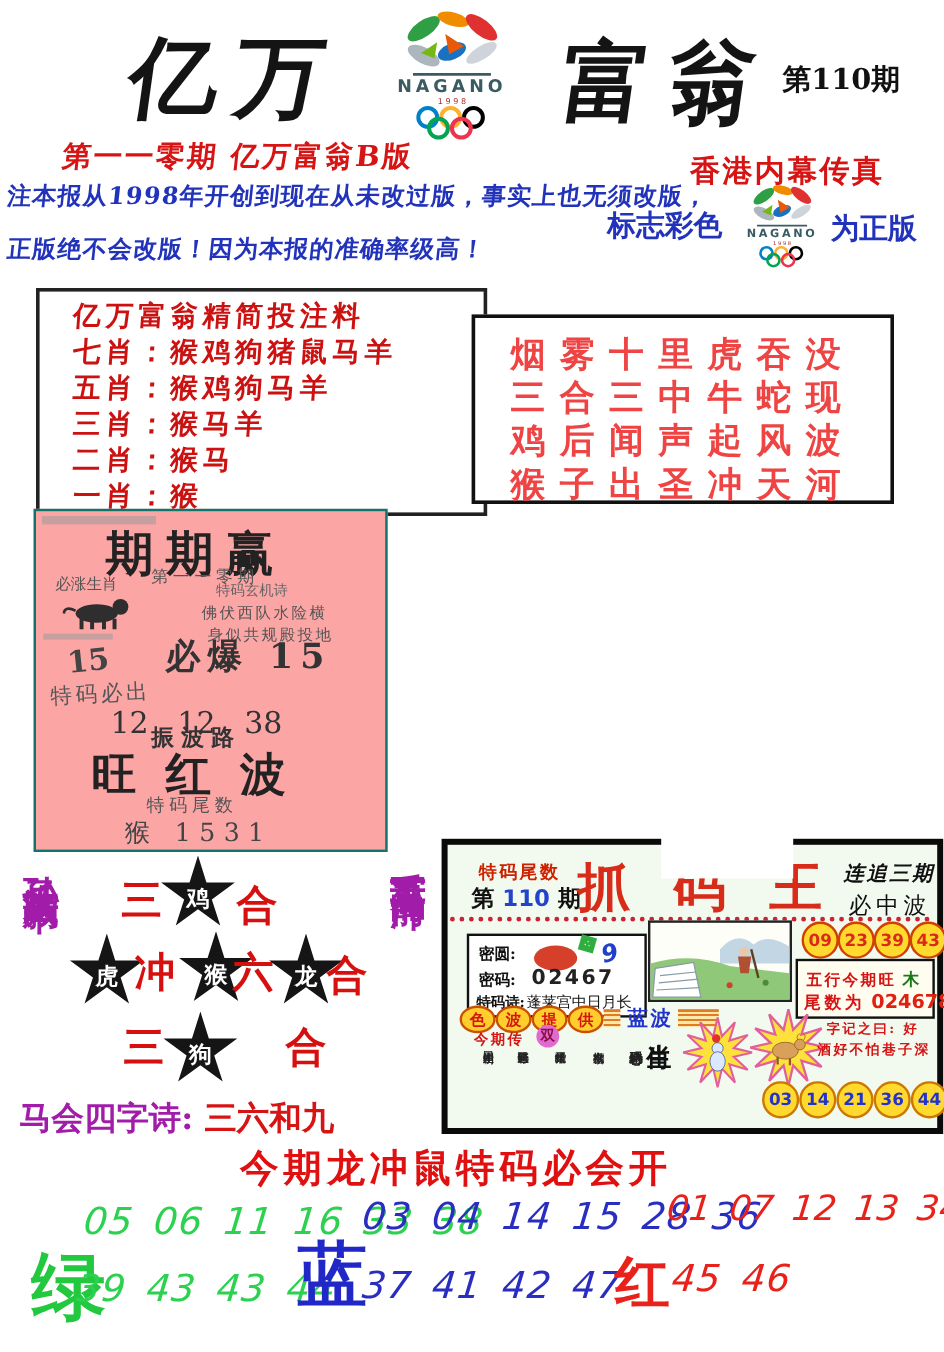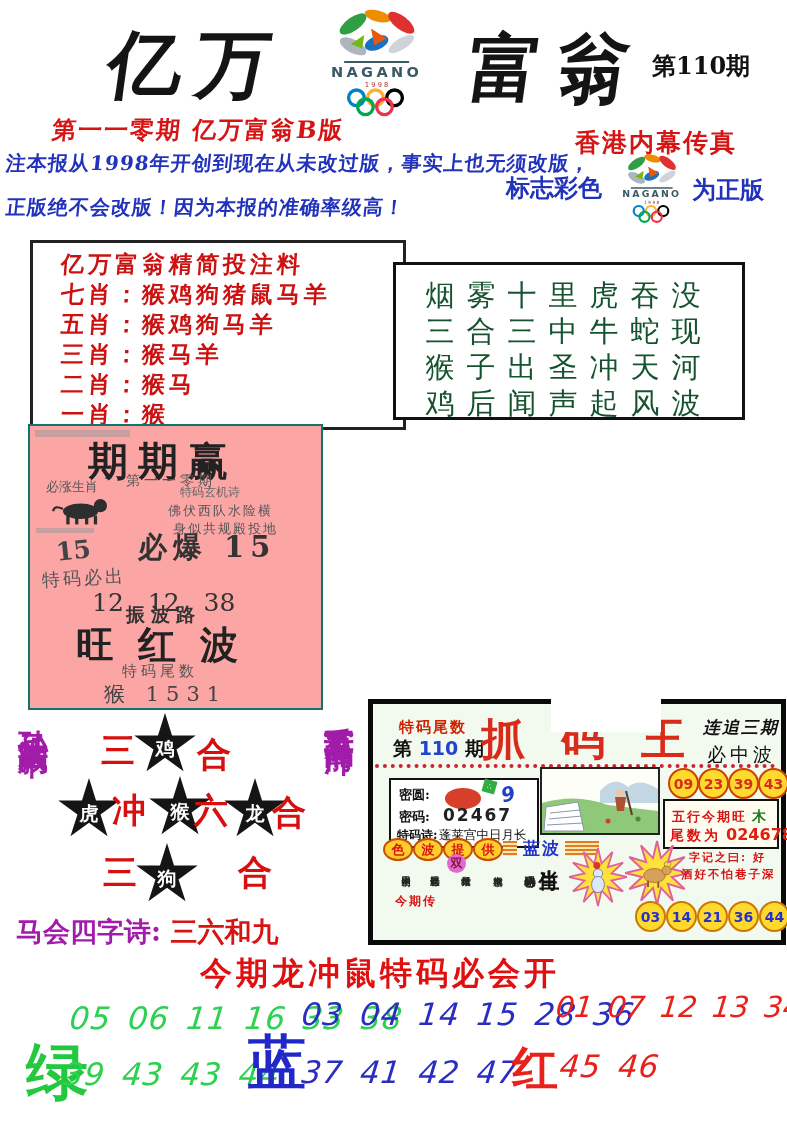--- a/index.html
+++ b/index.html
@@ -15,21 +15,21 @@
   
   .big-title{font-size:74px;font-weight:bold;color:#141414;letter-spacing:14px;
              font-family:"DejaVu Serif","Liberation Serif",serif;transform:skewX(-8deg);}
   
   .tips-box{left:30px;top:240px;width:342px;height:178px;border:3px solid #222;background:#fff;
             padding:6px 0 0 28px;box-sizing:content-box;}
   .tips-line{font-size:23px;font-weight:bold;color:#cc1111;letter-spacing:4px;line-height:30px;
              font-family:"DejaVu Serif","Liberation Serif",serif;transform:skewX(-4deg);}
   .poem-box{left:393px;top:262px;width:352px;height:158px;border:3px solid #111;background:#fff;
             text-align:center;padding-top:12px;box-sizing:border-box;}
-  .poem-line{font-size:29px;font-weight:normal;color:#14532d;letter-spacing:12px;line-height:36px;
+  .poem-line{font-size:29px;font-weight:bold;color:#ef4444;letter-spacing:12px;line-height:36px;
              font-family:"DejaVu Serif","Liberation Serif",serif;}
   
   .clipping{left:28px;top:424px;width:291px;height:282px;border:2px solid #0f766e;background:#fca5a5;
             color:#3a3a3a;font-family:"DejaVu Serif","Liberation Serif",serif;}
   .smudge{position:absolute;background:#9a9a9a;opacity:.55;}
   
   .star{position:absolute;width:64px;height:64px;background:#151515;
         clip-path:polygon(50% 0%,61% 35%,98% 35%,68% 57%,79% 91%,50% 70%,21% 91%,32% 57%,2% 35%,39% 35%);
         display:flex;align-items:center;justify-content:center;}
   .star span{color:#fff;font-size:19px;font-weight:bold;margin-top:8px;}
@@ -102,22 +102,22 @@
     <div class="tips-line">七肖：猴鸡狗猪鼠马羊</div>
     <div class="tips-line">五肖：猴鸡狗马羊</div>
     <div class="tips-line">三肖：猴马羊</div>
     <div class="tips-line">二肖：猴马</div>
     <div class="tips-line">一肖：猴</div>
   </div>
 
   <div class="abs poem-box">
     <div class="poem-line">烟雾十里虎吞没</div>
     <div class="poem-line">三合三中牛蛇现</div>
+    <div class="poem-line">鸡后闻声起风波</div>
     <div class="poem-line">猴子出圣冲天河</div>
-    <div class="poem-line">鸡后闻声起风波</div>
   </div>
 
   <div class="abs clipping">
     <div class="smudge" style="left:5px;top:4px;width:95px;height:7px;"></div>
     <div class="abs b" style="left:58px;top:8px;font-size:40px;color:#222;letter-spacing:10px;">期期赢</div>
     <div class="abs" style="left:96px;top:46px;font-size:14px;color:#555;letter-spacing:4px;">第一一零期</div>
     <div class="abs" style="left:16px;top:52px;font-size:13px;color:#555;">必涨生肖</div>
     <div class="abs" style="left:150px;top:58px;font-size:12px;color:#666;">特码玄机诗</div>
     <svg class="abs" style="left:22px;top:66px;" width="66" height="34" viewBox="0 0 60 30">
       <ellipse cx="26" cy="17" rx="16" ry="7" fill="#2e2e2e"></ellipse>
@@ -233,21 +233,21 @@
     </div>
 
     <div class="oval" style="left:10px;top:134px;">色</div>
     <div class="oval" style="left:40px;top:134px;">波</div>
     <div class="oval" style="left:70px;top:134px;">提</div>
     <div class="oval" style="left:100px;top:134px;">供</div>
     <div class="stripes" style="left:130px;top:137px;width:14px;height:15px;"></div>
     <div class="abs b" style="left:150px;top:133px;font-size:17px;color:#2233cc;letter-spacing:2px;">蓝波</div>
     <div class="stripes" style="left:192px;top:137px;width:34px;height:15px;"></div>
 
-    <div class="abs serif b" style="left:22px;top:154px;font-size:12px;color:#d61414;letter-spacing:2px;margin-top:35px;">今期传</div>
+    <div class="abs serif b" style="left:22px;top:154px;font-size:12px;color:#d61414;letter-spacing:2px;">今期传</div>
     <div class="abs" style="left:74px;top:150px;width:19px;height:19px;border-radius:50%;background:#e06bd0;color:#8a1040;font-weight:bold;font-size:12px;display:flex;align-items:center;justify-content:center;">双</div>
 
     <div class="colhead" style="left:148px;top:163px;height:62px;font-size:11px;font-weight:bold;">特码心水诗</div>
     <div class="colhead" style="left:118px;top:165px;height:68px;font-size:9.5px;">今期六字出玄机</div>
     <div class="colhead" style="left:86px;top:165px;height:68px;font-size:9.5px;">三条蛇仔雄大猪</div>
     <div class="colhead" style="left:55px;top:165px;height:68px;font-size:9.5px;">红蓝特码送彩民</div>
     <div class="colhead" style="left:26px;top:165px;height:68px;font-size:9.5px;">生逢闰四初十口</div>
     <div class="colhead b" style="left:162px;top:149px;height:50px;font-size:21px;color:#111;">生肖</div>
 
     <svg class="abs" style="left:196px;top:142px;" width="58" height="62" viewBox="0 0 100 100">

